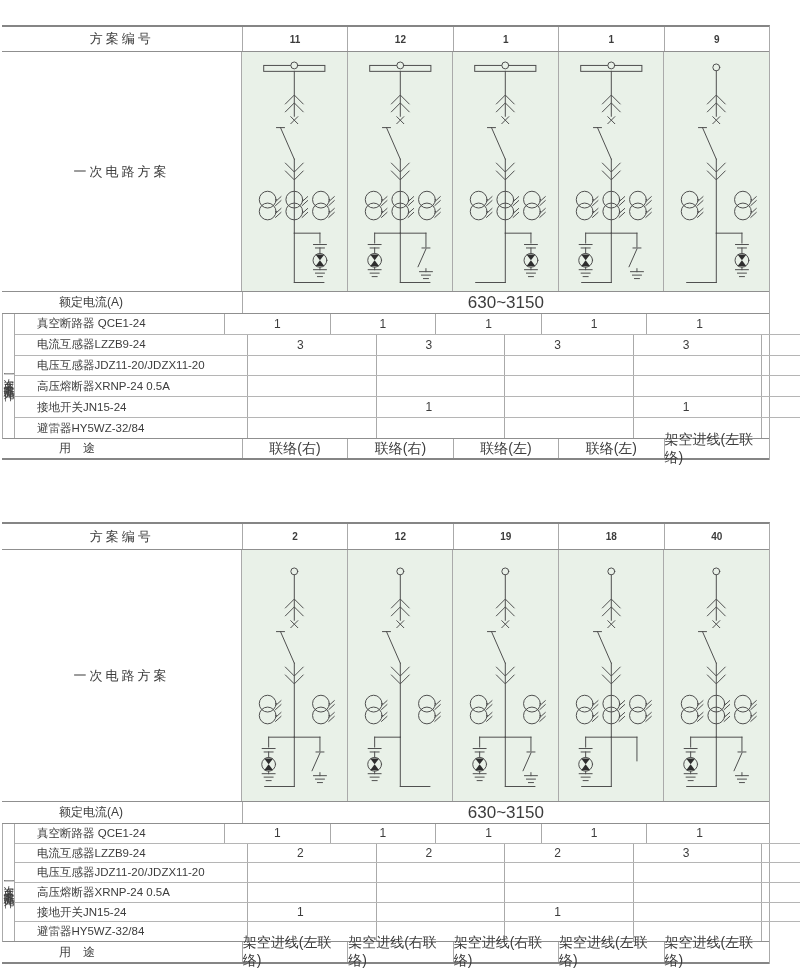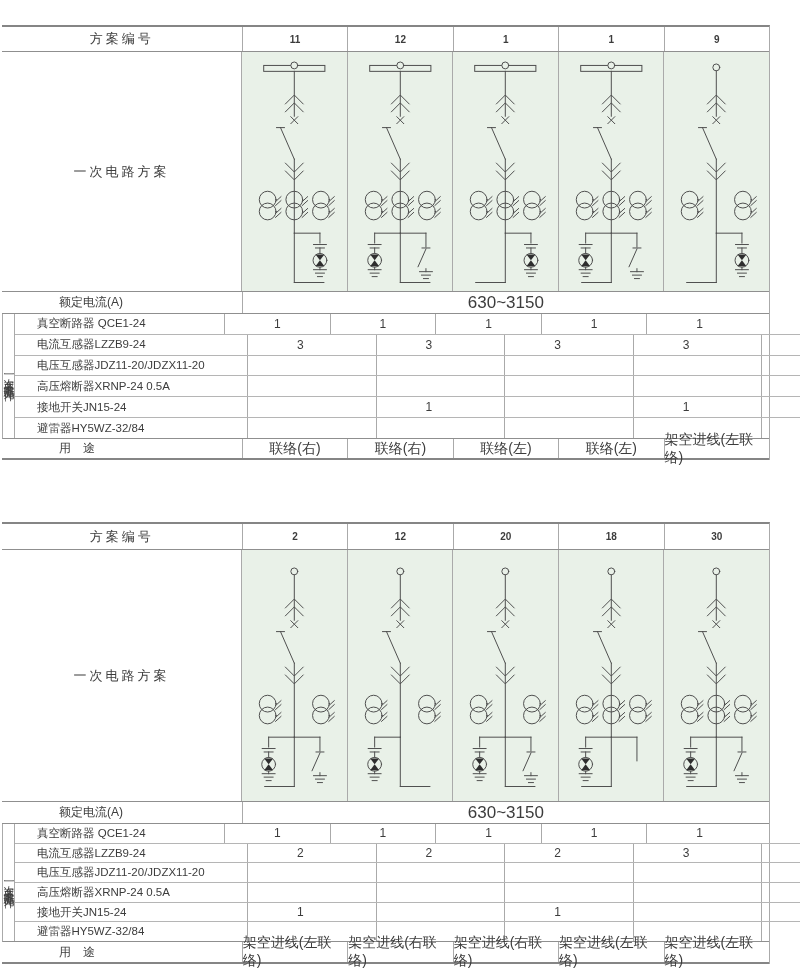--- a/index.html
+++ b/index.html
@@ -387,23 +387,23 @@
         <div class="cell v use">联络(左)</div>
         <div class="cell v use">联络(左)</div>
         <div class="cell v use">架空进线(左联络)</div>
       </div>
     </section>
   <section class="sch-table" id="table-1">
       <div class="row r-head" style="height:26px">
         <div class="cell lbl head-lbl">方案编号</div>
         <div class="cell v num">2</div>
         <div class="cell v num">12</div>
-        <div class="cell v num">20</div>
+        <div class="cell v num">19</div>
         <div class="cell v num">18</div>
-        <div class="cell v num">30</div>
+        <div class="cell v num">40</div>
       </div>
       <div class="row r-diag" style="height:252px">
         <div class="cell lbl diag-lbl">一次电路方案</div>
         <div class="cell v diag">
           <svg width="106" height="232" viewBox="0 0 106 232">
             <g stroke="#4d4d4d" stroke-width="1" fill="none" stroke-linecap="square">
               <circle cx="53" cy="10" r="3.5"></circle>
               <line x1="53" y1="13.5" x2="53" y2="59.5"></line>
               <polyline points="44,47 53,38 62,47"></polyline>
               <polyline points="44,55 53,46 62,55"></polyline>

